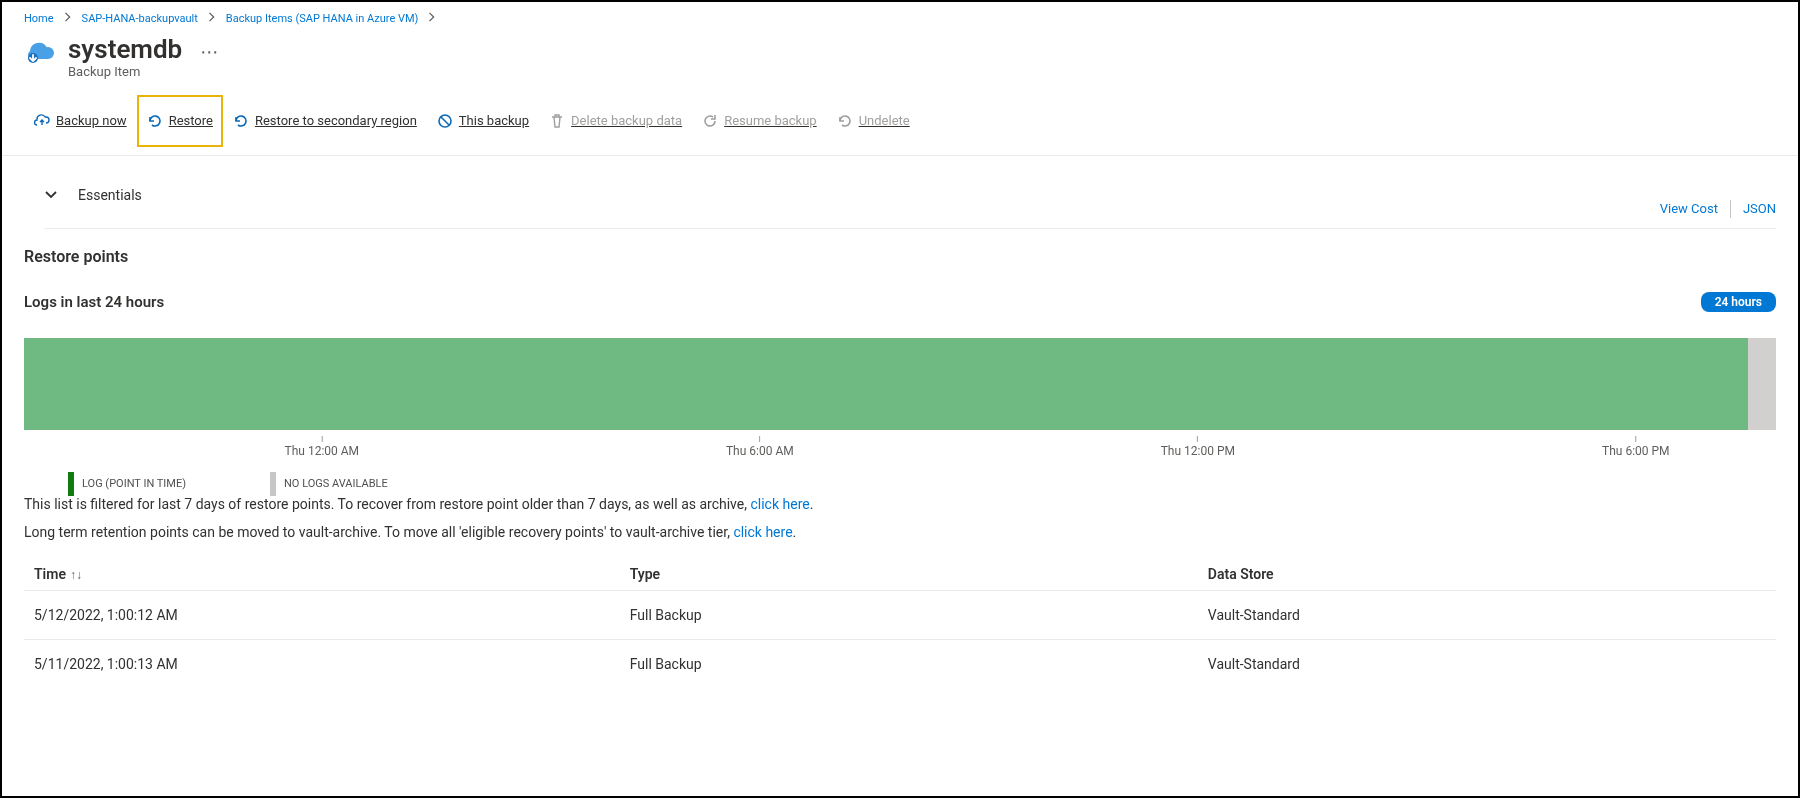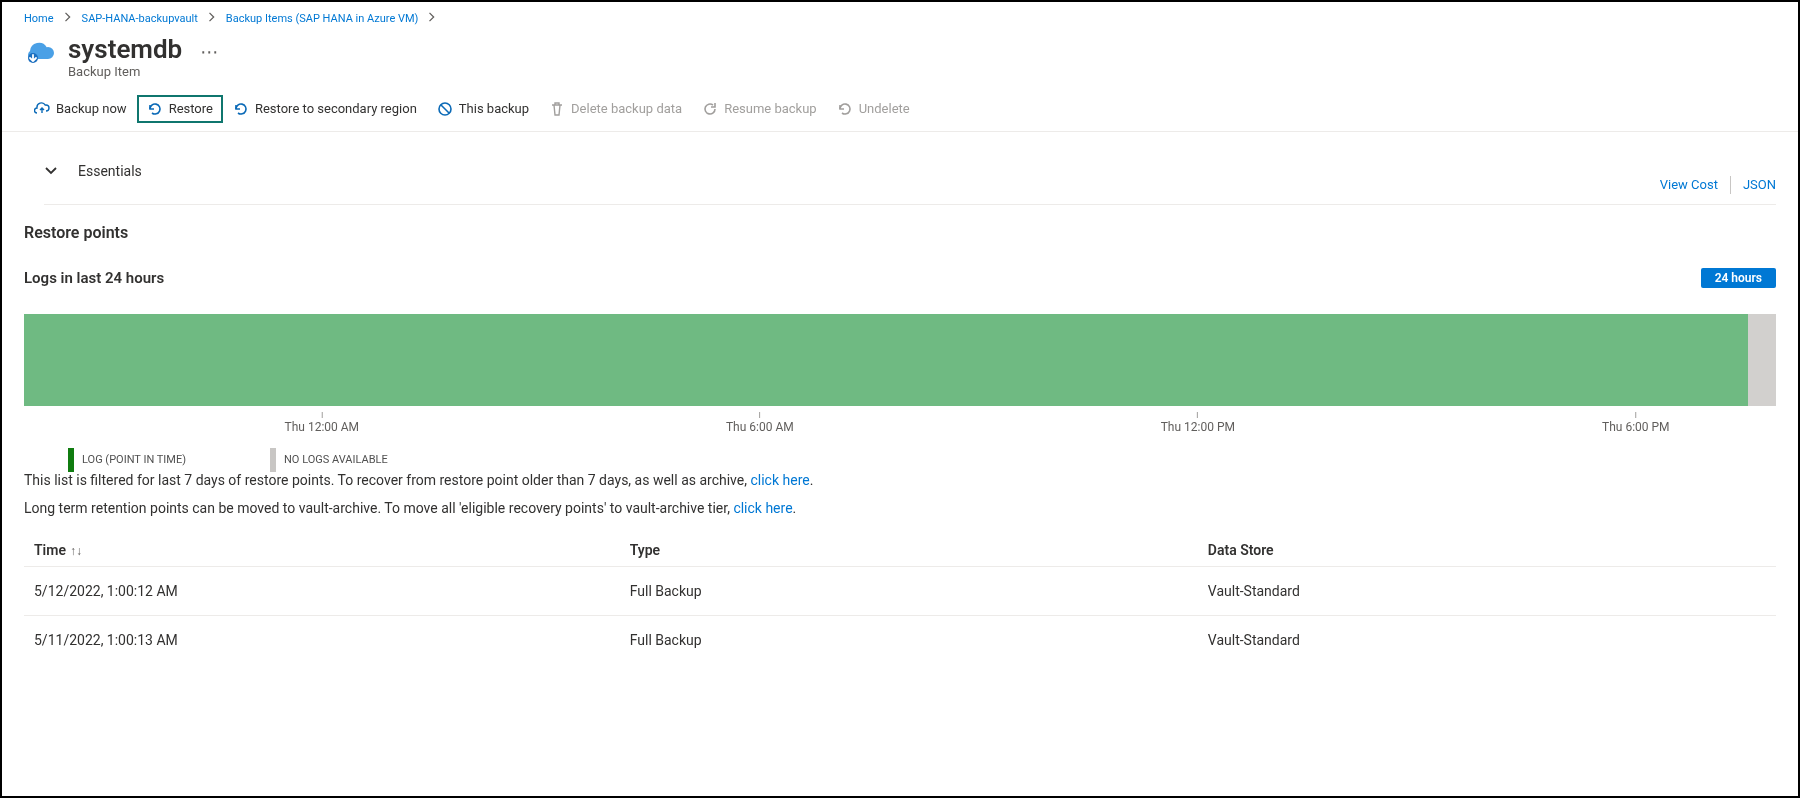--- a/index.html
+++ b/index.html
@@ -54,39 +54,40 @@
     margin-left: 6px;
   }
 
   
   .toolbar {
     display: flex;
     align-items: center;
     padding: 2px 22px 8px 22px;
     border-bottom: 1px solid #edebe9;
     gap: 0;
+    text-decoration: underline;
   }
   .tb-btn {
     display: flex;
     align-items: center;
     gap: 6px;
     padding: 6px 10px;
     font-size: 13px;
     color: #323130;
     background: none;
     border: none;
     cursor: pointer;
     font-family: inherit;
   }
   .tb-btn.disabled { color: #a19f9d; cursor: default; }
   .tb-btn svg { width: 16px; height: 16px; }
   .tb-btn .ic { display: inline-flex; }
   .restore-highlight {
-    border: 2px solid #0f766e;
-    padding: 4px 8px;
+    border: 2px solid #eab308;
+    padding: 16px 8px;
   }
 
   
   .essentials-bar {
     margin: 10px 22px 0 42px;
     padding: 6px 0 10px 0;
     display: flex;
     align-items: center;
     justify-content: space-between;
     border-bottom: 1px solid #edebe9;
@@ -123,21 +124,21 @@
     align-items: center;
     justify-content: space-between;
   }
   .logs-label {
     font-size: 15px;
     font-weight: 600;
   }
   .pill {
     background: #0078d4;
     color: #fff;
-    border-radius: 2px;
+    border-radius: 8px;
     padding: 3px 14px;
     font-size: 12px;
     font-weight: 600;
   }
 
   
   .logbar-wrap {
     margin-top: 26px;
     position: relative;
   }

